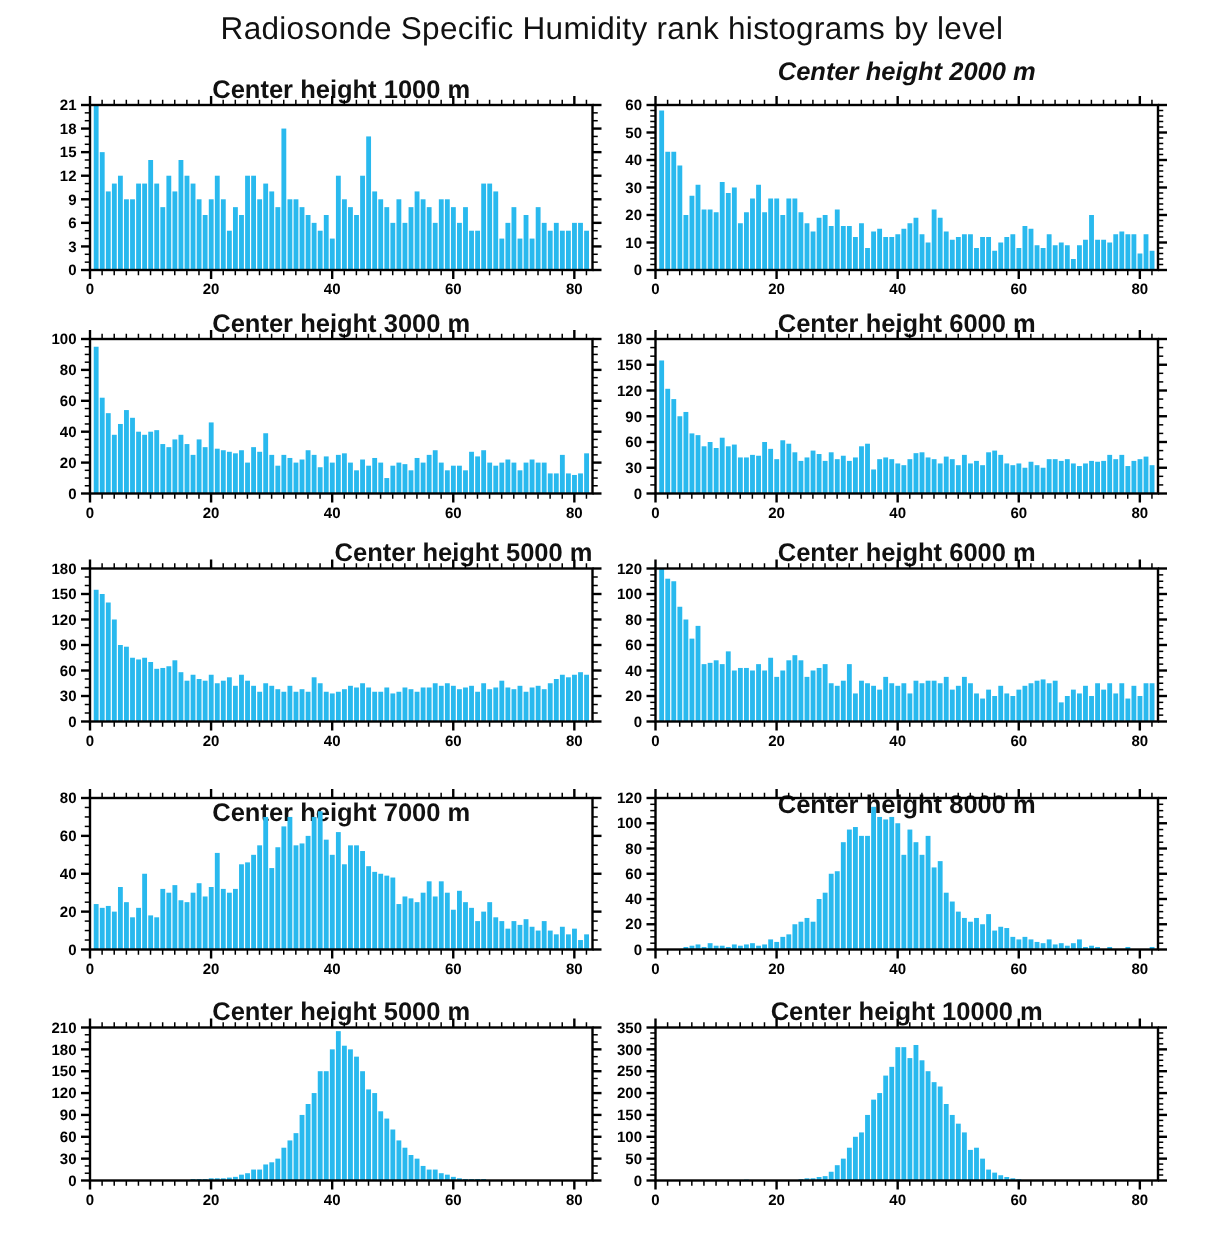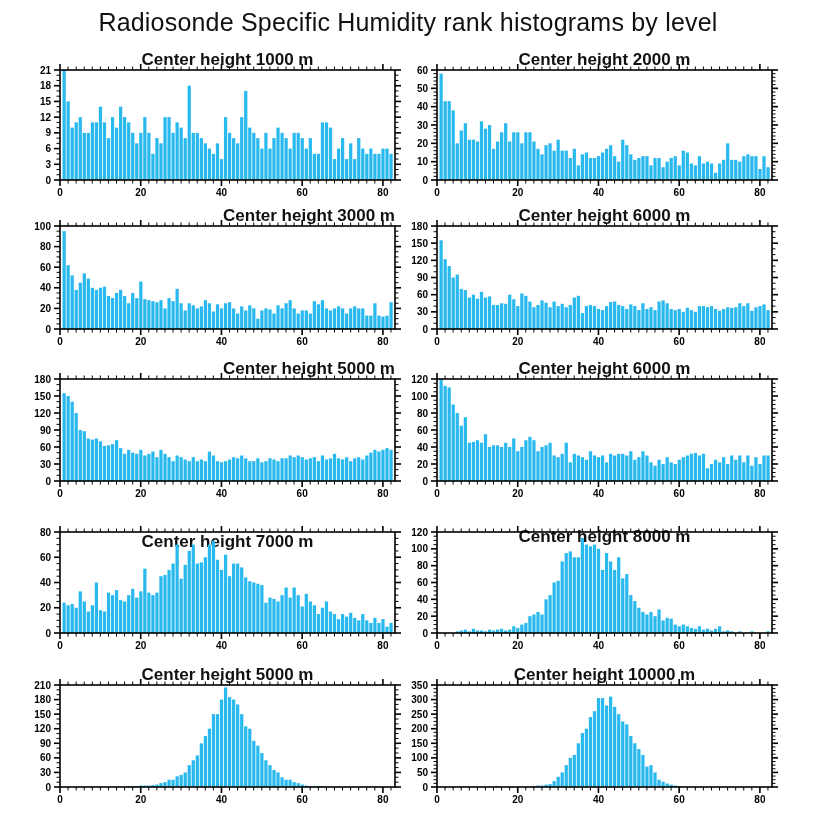--- a/index.html
+++ b/index.html
@@ -1,19 +1,19 @@
 <!DOCTYPE html>
 <html><head>
 <meta charset="utf-8">
 <style>
   html,body{margin:0;padding:0;background:#fff;}
   .page{position:relative;width:816px;height:824px;background:#ffffff;overflow:hidden;
         font-family:"Liberation Sans", sans-serif;}
   .main-title{position:absolute;top:8px;left:0;width:816px;text-align:center;
-        font-size:25px;color:#111;letter-spacing:0.2px;}
+        font-size:21px;color:#111;letter-spacing:0.2px;}
   .ptitle{position:absolute;font-size:17px;font-weight:700;color:#111;text-align:center;}
   svg.plotsvg{position:absolute;left:0;top:0;}
   svg text{font-family:"Liberation Sans", sans-serif;font-weight:700;font-size:10px;fill:#000;}
   figure{margin:0;}
 </style>
 </head>
 <body>
 
 <div class="page">
   <div class="main-title">Radiosonde Specific Humidity rank histograms by level</div>
@@ -241,21 +241,21 @@
         <text x="51" y="167.78571428571428" text-anchor="end">3</text>
         <text x="51" y="152.07142857142858" text-anchor="end">6</text>
         <text x="51" y="136.35714285714286" text-anchor="end">9</text>
         <text x="51" y="120.64285714285714" text-anchor="end">12</text>
         <text x="51" y="104.92857142857143" text-anchor="end">15</text>
         <text x="51" y="89.21428571428571" text-anchor="end">18</text>
         <text x="51" y="73.5" text-anchor="end">21</text>
       </svg>
     </figure>
   <figure>
-      <figcaption class="ptitle" style="left: 437px; width: 335px; top: 50px;">Center height 2000 m</figcaption>
+      <figcaption class="ptitle" style="left: 437px; width: 335px; top: 38px; font-style: italic;">Center height 2000 m</figcaption>
       <svg class="plotsvg" width="816" height="824">
         <rect x="439.50" y="73.67" width="3.23" height="106.33" fill="#29B9EE"></rect>
         <rect x="443.54" y="101.17" width="3.23" height="78.83" fill="#29B9EE"></rect>
         <rect x="447.57" y="101.17" width="3.23" height="78.83" fill="#29B9EE"></rect>
         <rect x="451.61" y="110.33" width="3.23" height="69.67" fill="#29B9EE"></rect>
         <rect x="455.65" y="143.33" width="3.23" height="36.67" fill="#29B9EE"></rect>
         <rect x="459.68" y="130.50" width="3.23" height="49.50" fill="#29B9EE"></rect>
         <rect x="463.72" y="123.17" width="3.23" height="56.83" fill="#29B9EE"></rect>
         <rect x="467.76" y="139.67" width="3.23" height="40.33" fill="#29B9EE"></rect>
         <rect x="471.79" y="139.67" width="3.23" height="40.33" fill="#29B9EE"></rect>
@@ -487,21 +487,21 @@
         <text x="428" y="183.5" text-anchor="end">0</text>
         <text x="428" y="165.16666666666666" text-anchor="end">10</text>
         <text x="428" y="146.83333333333334" text-anchor="end">20</text>
         <text x="428" y="128.5" text-anchor="end">30</text>
         <text x="428" y="110.16666666666667" text-anchor="end">40</text>
         <text x="428" y="91.83333333333333" text-anchor="end">50</text>
         <text x="428" y="73.5" text-anchor="end">60</text>
       </svg>
     </figure>
   <figure>
-      <figcaption class="ptitle" style="left: 60px; width: 335px; top: 206px; text-align: right;">Center height 3000 m</figcaption>
+      <figcaption class="ptitle" style="left: 60px; width: 335px; top: 206px;">Center height 3000 m</figcaption>
       <svg class="plotsvg" width="816" height="824">
         <rect x="62.50" y="231.15" width="3.23" height="97.85" fill="#29B9EE"></rect>
         <rect x="66.54" y="265.14" width="3.23" height="63.86" fill="#29B9EE"></rect>
         <rect x="70.57" y="275.44" width="3.23" height="53.56" fill="#29B9EE"></rect>
         <rect x="74.61" y="289.86" width="3.23" height="39.14" fill="#29B9EE"></rect>
         <rect x="78.65" y="282.65" width="3.23" height="46.35" fill="#29B9EE"></rect>
         <rect x="82.68" y="273.38" width="3.23" height="55.62" fill="#29B9EE"></rect>
         <rect x="86.72" y="278.53" width="3.23" height="50.47" fill="#29B9EE"></rect>
         <rect x="90.76" y="287.80" width="3.23" height="41.20" fill="#29B9EE"></rect>
         <rect x="94.79" y="289.86" width="3.23" height="39.14" fill="#29B9EE"></rect>

